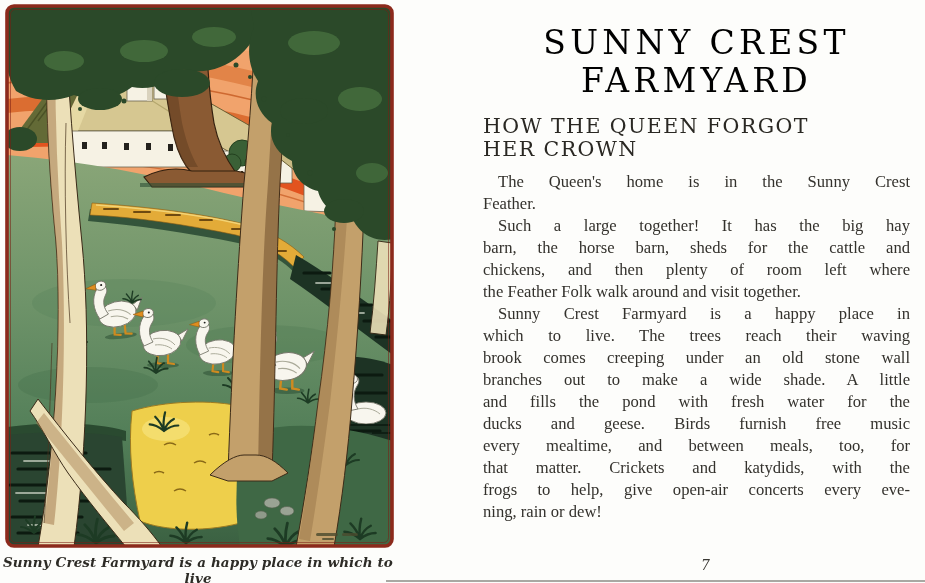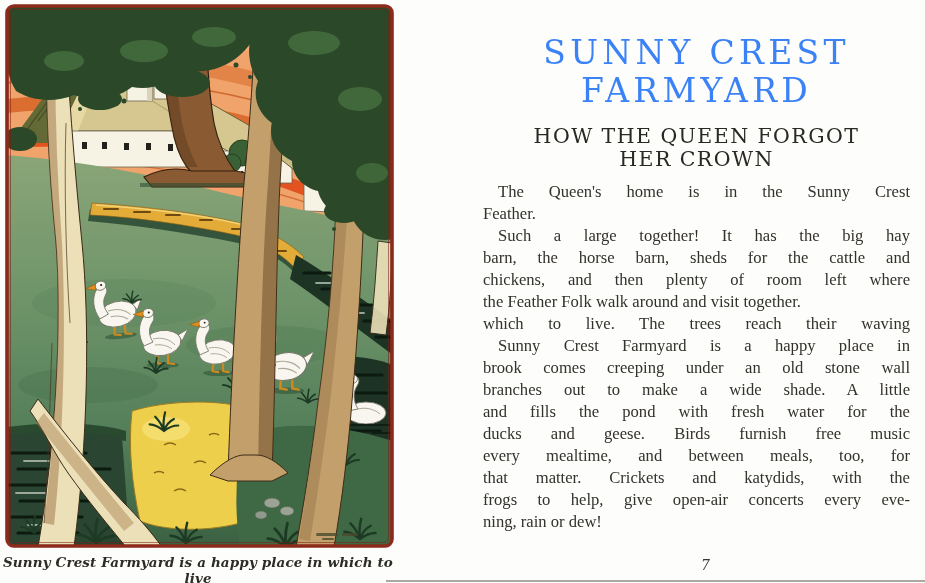--- a/index.html
+++ b/index.html
@@ -13,25 +13,25 @@
   .left-page{position:absolute;left:0;top:0;width:430px;height:411px;}
   .art{position:absolute;left:4px;top:3px;width:391px;height:546px;}
   .figure-caption{
     position:absolute;left:2px;top:554px;width:392px;
     text-align:center;font-style:italic;font-weight:bold;
     font-size:13.5px;color:#2d2b26;letter-spacing:.01em;
   }
   
   .right-page{position:absolute;left:483px;top:0;width:427px;height:583px;}
   .title{
-    margin-top:34px;text-align:center;font-size:33px;line-height:38px;
-    letter-spacing:.13em;color:#3b82f6;
+    margin-top:24px;text-align:center;font-size:33px;line-height:38px;
+    letter-spacing:.13em;color:#000000;
   }
   .subtitle{
-    margin-top:15px;text-align:center;font-size:20.5px;line-height:23px;
+    margin-top:15px;text-align:left;font-size:20.5px;line-height:23px;
     letter-spacing:.07em;color:#2a2823;
   }
   .body-text{margin-top:10px;font-size:16.6px;line-height:22px;color:#33312c;font-family:Liberation Serif, serif;}
   .bline{text-align:justify;text-align-last:justify;white-space:normal;}
   .bline.first{text-indent:15px;}
   .bline.last{text-align-last:left;}
   .pagenum{
     position:absolute;left:218px;top:557px;font-style:italic;
     font-size:14px;color:#3a3833;
   }
@@ -316,22 +316,22 @@
     <div>HOW THE QUEEN FORGOT</div>
     <div>HER CROWN</div>
   </div>
   <div class="body-text">
       <div class="bline first">The Queen's home is in the Sunny Crest</div>
       <div class="bline last">Feather.</div>
       <div class="bline first">Such a large together!  It has the big hay</div>
       <div class="bline">barn, the horse barn, sheds for the cattle and</div>
       <div class="bline">chickens, and then plenty of room left where</div>
       <div class="bline last">the Feather Folk walk around and visit together.</div>
+      <div class="bline first">Sunny Crest Farmyard is a happy place in</div>
       <div class="bline">which to live.  The trees reach their waving</div>
-      <div class="bline first">Sunny Crest Farmyard is a happy place in</div>
       <div class="bline">brook comes creeping under an old stone wall</div>
       <div class="bline">branches out to make a wide shade.  A little</div>
       <div class="bline">and fills the pond with fresh water for the</div>
       <div class="bline">ducks and geese.  Birds furnish free music</div>
       <div class="bline">every mealtime, and between meals, too, for</div>
       <div class="bline">that matter.  Crickets and katydids, with the</div>
       <div class="bline">frogs to help, give open-air concerts every eve-</div>
       <div class="bline last">ning, rain or dew!</div>
     </div>
   <div class="pagenum">7</div>

